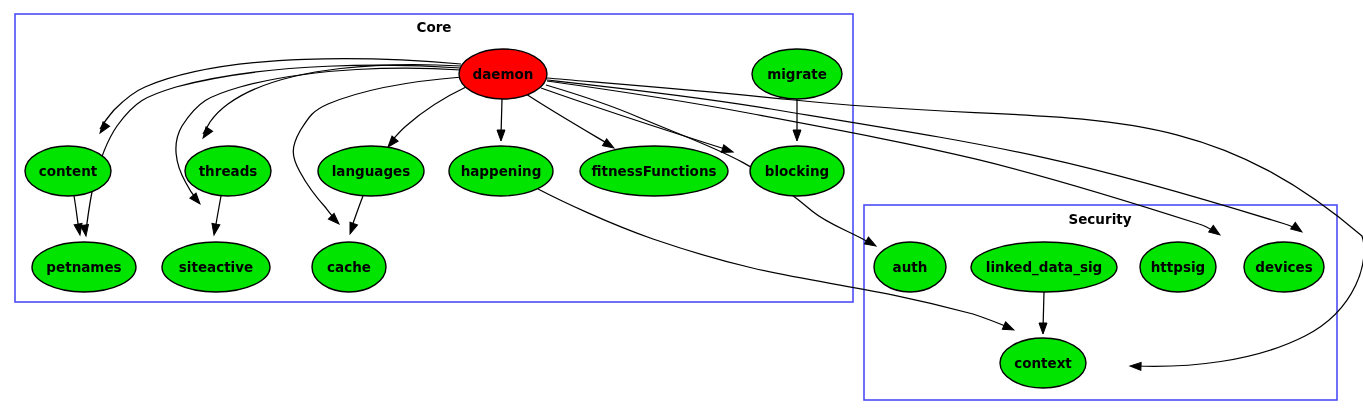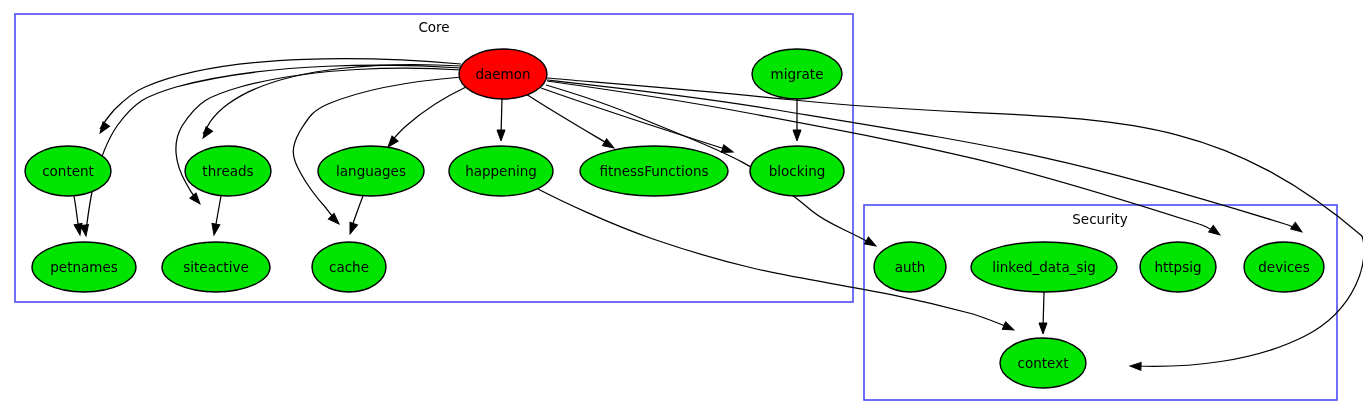--- a/index.html
+++ b/index.html
@@ -10,20 +10,21 @@
   body {
     width: 1363px;
     height: 415px;
     font-family: "DejaVu Sans", sans-serif;
     overflow: hidden;
   }
   #graph-root {
     position: relative;
     width: 1363px;
     height: 415px;
+    font-weight: bold;
   }
   svg {
     display: block;
   }
   .node-ellipse {
     stroke: #000000;
     stroke-width: 1.4;
   }
   .node-label {
     font-family: "DejaVu Sans", sans-serif;

